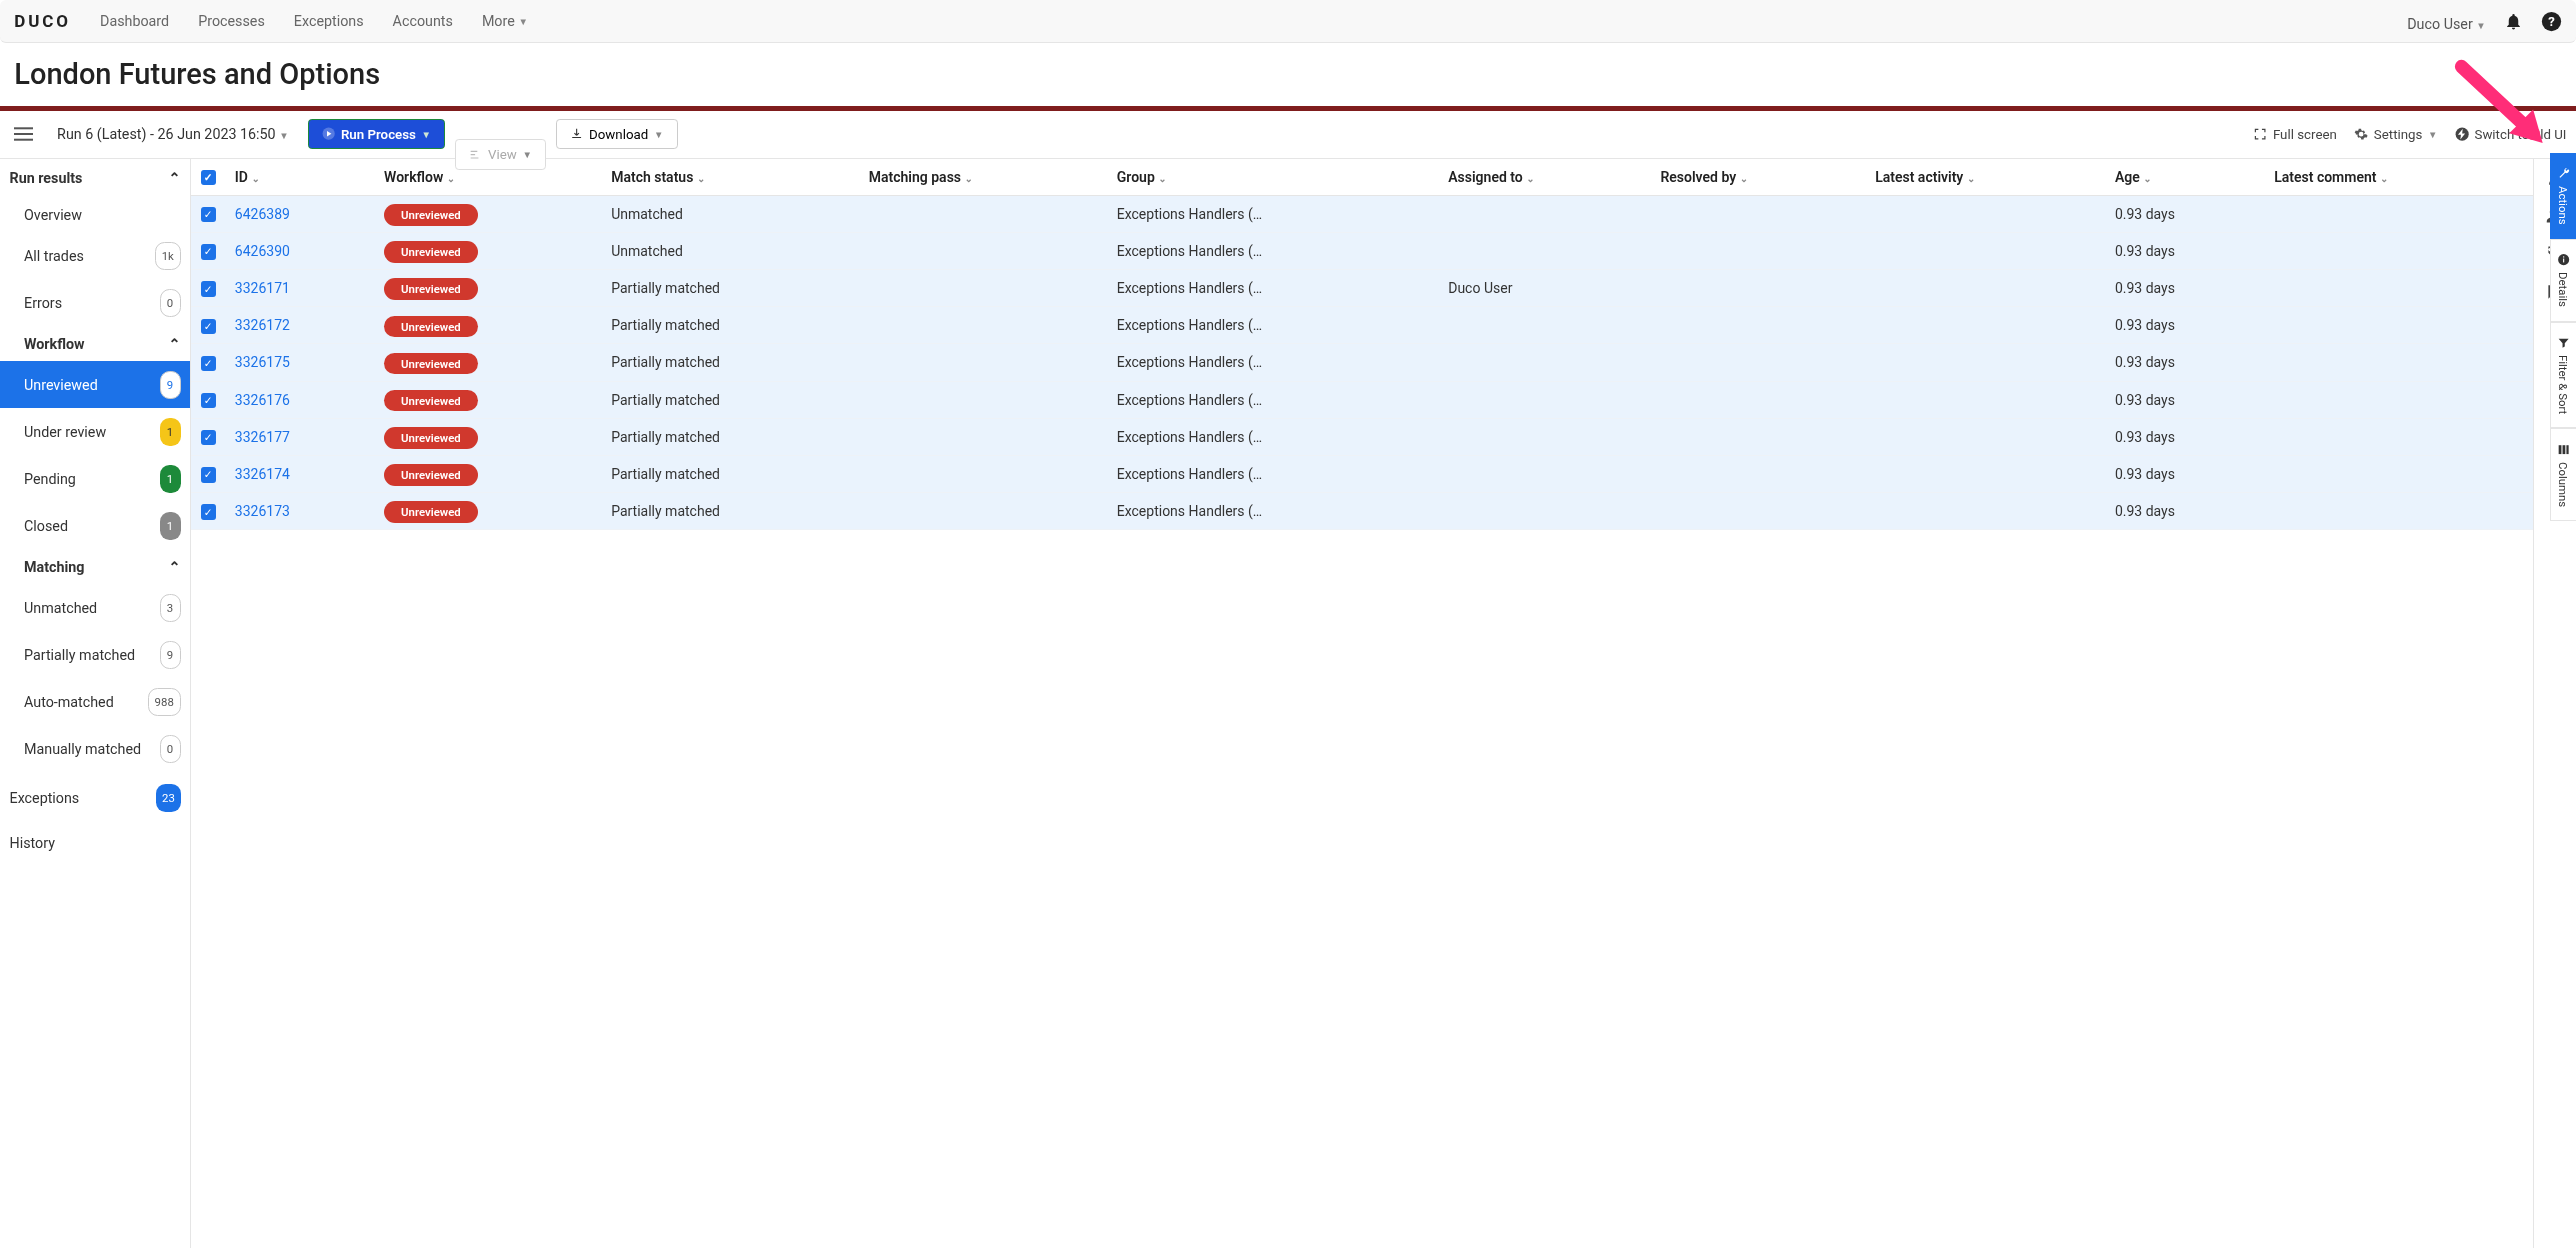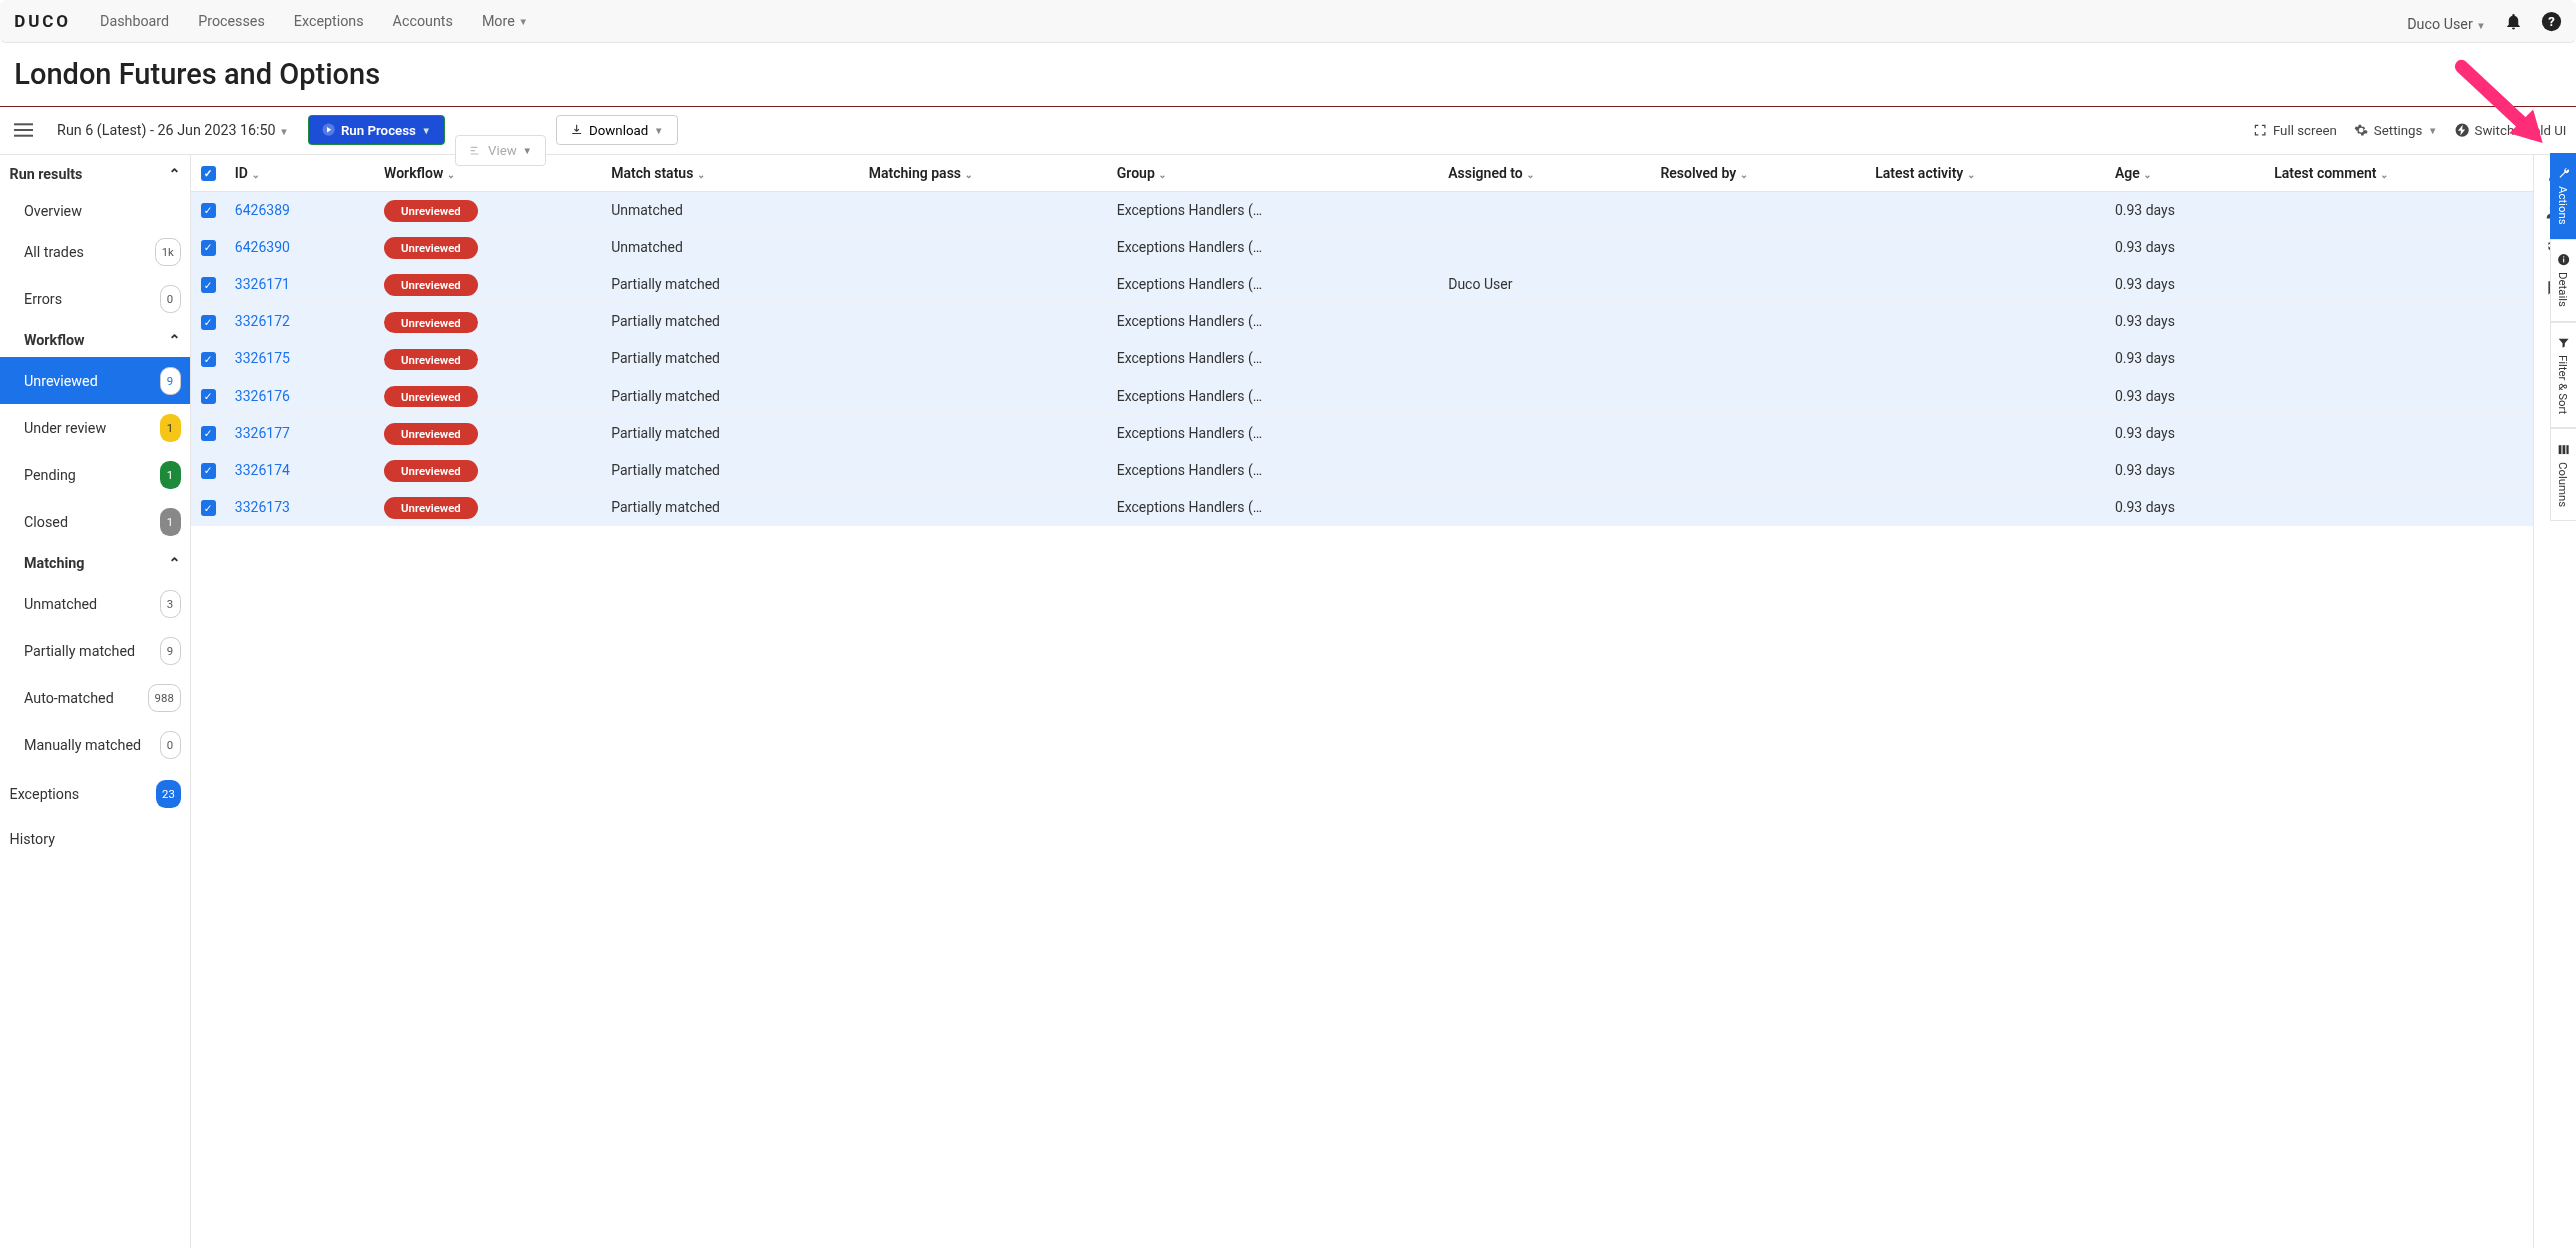--- a/index.html
+++ b/index.html
@@ -9,21 +9,21 @@
 .topnav { height: 43px; background: #f8f8f8; border-bottom: 1px solid #e5e5e5; display: flex; align-items: center; padding: 0 14.3px; border-radius: 6px; }
 .logo { font-weight: 700; letter-spacing: 2.9px; font-size: 17px; color: #222; margin-right: 29px; }
 .nav-links { display: flex; gap: 29px; }
 .nav-link { color: #666; font-size: 14.3px; cursor: pointer; display: flex; align-items: center; gap: 3.8px; }
 .nav-spacer { flex: 1; }
 .user-menu { display: flex; align-items: flex-end; gap: 17px; color: #555; font-size: 14.3px; }
 .icon-btn { width: 21px; height: 21px; display: inline-flex; align-items: center; justify-content: center; cursor: pointer; }
 .caret { font-size: 9.5px; color: #888; }
 
 
-.page-title-bar { padding: 14.3px 14.3px; border-bottom: 1px solid #7f1d1d; }
+.page-title-bar { padding: 14.3px 14.3px; border-bottom: 5px solid #7f1d1d; }
 .page-title { font-size: 29px; font-weight: 500; color: #222; }
 
 
 .toolbar { height: 48px; border-bottom: 1px solid #e5e5e5; display: flex; align-items: center; padding: 0 9.5px; gap: 9.5px; }
 .hamburger { cursor: pointer; padding: 4.8px; }
 .hamburger-lines { width: 19px; height: 1.9px; background:#555; box-shadow: 0 -5.7px 0 #555, 0 5.7px 0 #555; }
 .run-selector { font-size: 14.3px; color: #333; cursor: pointer; padding: 0 9.5px; }
 .btn { padding: 6.7px 13.3px; border-radius: 3.8px; font-size: 13.3px; cursor: pointer; border: 1px solid #ccc; background: #fff; display: inline-flex; align-items: center; gap: 5.7px; }
 .btn-primary { background: #1d4ed8; border-color: #1d8a3a; color: #fff; font-weight: 600; }
 .btn-muted { color: #aaa; border-color: #ddd; margin-top: 41px; }

